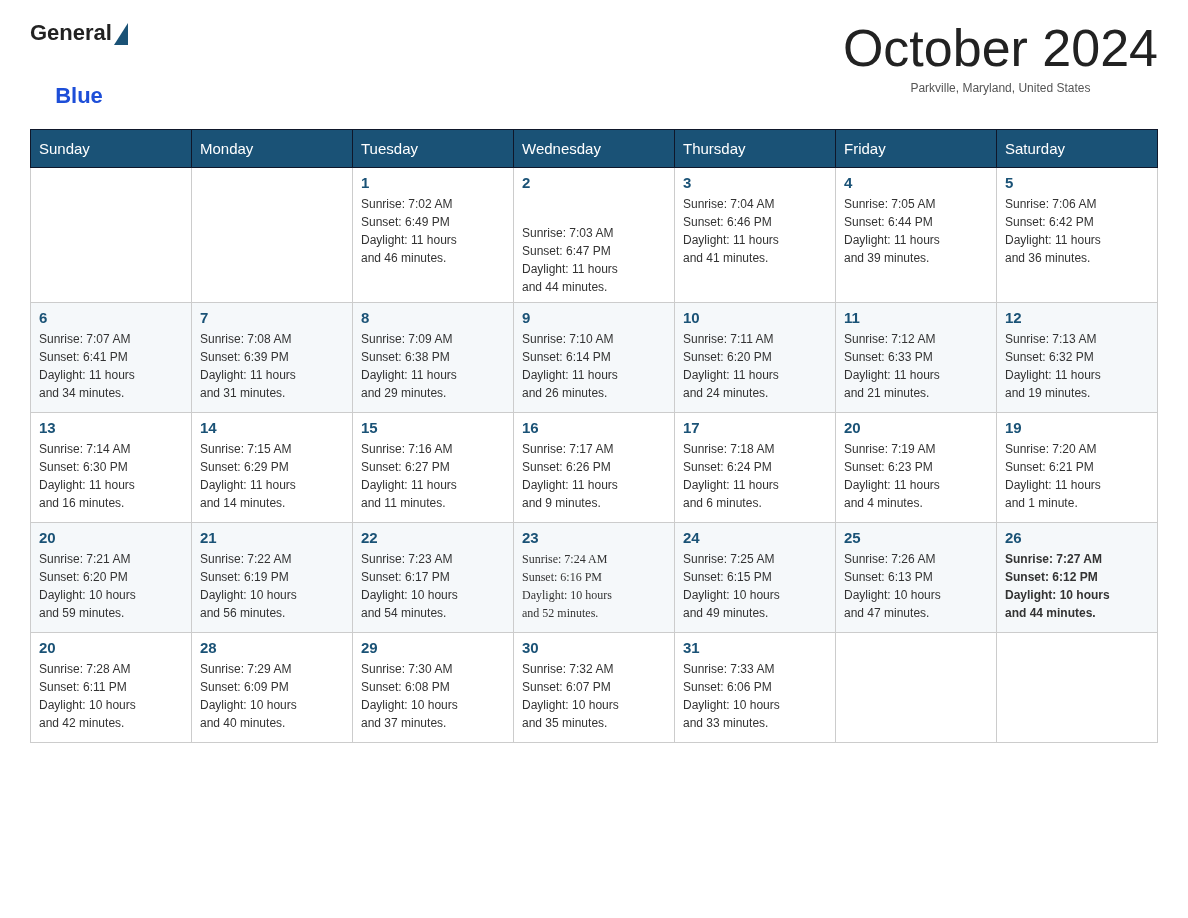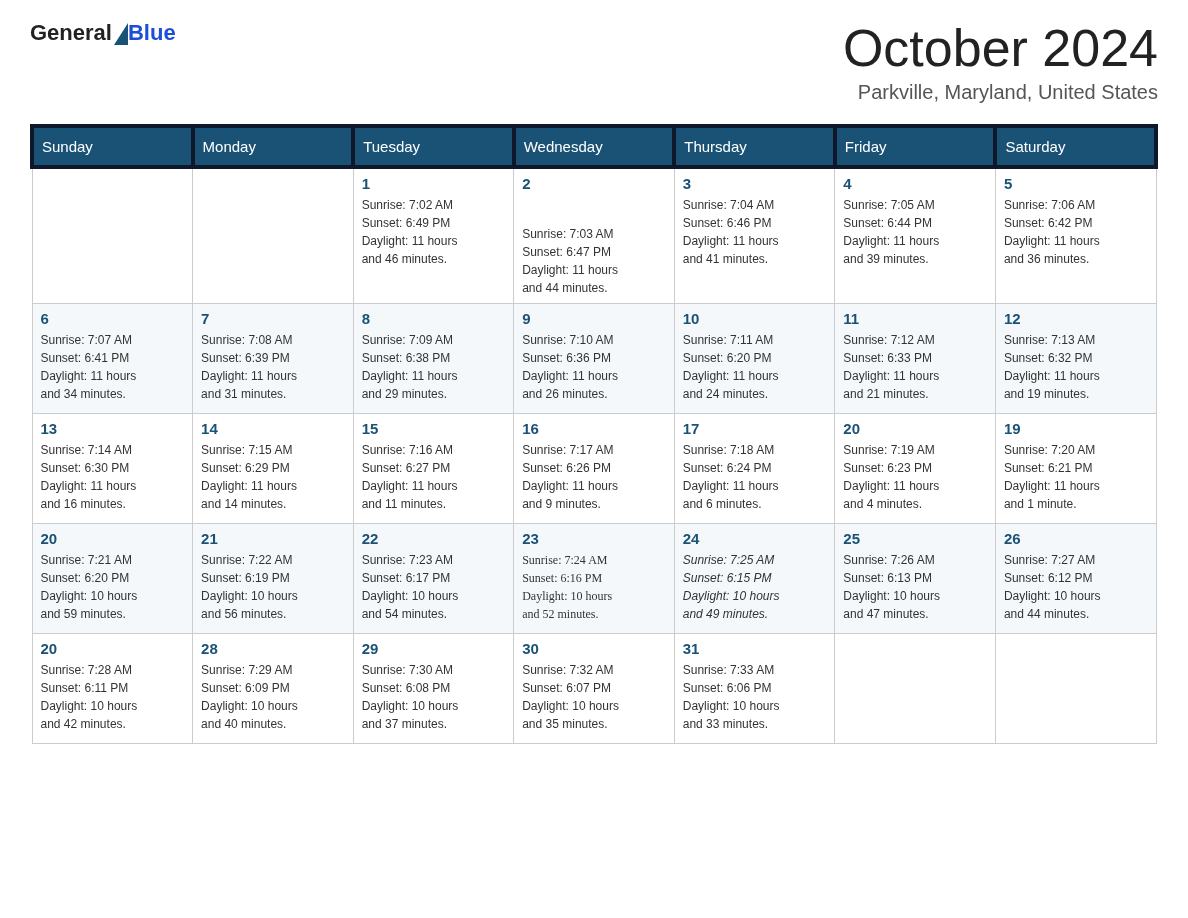--- a/index.html
+++ b/index.html
@@ -10,22 +10,23 @@
       color: #222;
     }
     .header {
       display: flex;
       justify-content: space-between;
       align-items: flex-start;
       margin-bottom: 20px;
     }
     .logo {
       display: flex;
-      flex-direction: row;
-      align-items: flex-end;
+      flex-direction: column;
+      align-items: center;
+      gap: 39px;
     }
     .logo-top {
       display: flex;
       align-items: center;
     }
     .logo-general {
       font-size: 22px;
       font-weight: bold;
       color: #222;
     }
@@ -46,37 +47,38 @@
     .title-block {
       text-align: right;
     }
     .month-title {
       font-size: 52px;
       font-weight: normal;
       color: #222;
       line-height: 1.1;
     }
     .location {
-      font-size: 20px;
+      font-size: 12px;
       color: #555;
       margin-top: 4px;
+      text-align: center;
     }
     table {
       width: 100%;
       border-collapse: collapse;
       table-layout: fixed;
     }
     thead tr th {
       background-color: #1a5276;
       color: #fff;
       padding: 10px 8px;
       font-size: 15px;
       font-weight: normal;
       text-align: left;
-      border: 4px solid #0f172a;
+      border: 1px solid #0f172a;
     }
     tbody tr td {
       border: 1px solid #ccc;
       vertical-align: top;
       padding: 6px 8px;
       min-height: 90px;
       height: 110px;
     }
     .day-number {
       font-size: 15px;
@@ -186,21 +188,21 @@
         <td>
           <div class="day-number">8</div>
           <div class="day-info" style="white-space: pre-line;">Sunrise: 7:09 AM
 Sunset: 6:38 PM
 Daylight: 11 hours
 and 29 minutes.</div>
         </td>
         <td>
           <div class="day-number">9</div>
           <div class="day-info" style="white-space: pre-line;">Sunrise: 7:10 AM
-Sunset: 6:36 PM
+Sunset: 6:14 PM
 Daylight: 11 hours
 and 26 minutes.</div>
         </td>
         <td>
           <div class="day-number">10</div>
           <div class="day-info" style="white-space: pre-line;">Sunrise: 7:11 AM
 Sunset: 6:20 PM
 Daylight: 11 hours
 and 24 minutes.</div>
         </td>
@@ -294,35 +296,35 @@
         </td>
         <td>
           <div class="day-number">23</div>
           <div class="day-info" style="white-space: pre-line; font-family: Liberation Serif, serif;">Sunrise: 7:24 AM
 Sunset: 6:16 PM
 Daylight: 10 hours
 and 52 minutes.</div>
         </td>
         <td>
           <div class="day-number">24</div>
-          <div class="day-info" style="white-space: pre-line; font-style: italic;">Sunrise: 7:25 AM
+          <div class="day-info" style="white-space: pre-line;">Sunrise: 7:25 AM
 Sunset: 6:15 PM
 Daylight: 10 hours
 and 49 minutes.</div>
         </td>
         <td>
           <div class="day-number">25</div>
           <div class="day-info" style="white-space: pre-line;">Sunrise: 7:26 AM
 Sunset: 6:13 PM
 Daylight: 10 hours
 and 47 minutes.</div>
         </td>
         <td>
           <div class="day-number">26</div>
-          <div class="day-info" style="white-space: pre-line;">Sunrise: 7:27 AM
+          <div class="day-info" style="white-space: pre-line; font-weight: bold;">Sunrise: 7:27 AM
 Sunset: 6:12 PM
 Daylight: 10 hours
 and 44 minutes.</div>
         </td>
       </tr>
       <tr>
         <td>
           <div class="day-number">20</div>
           <div class="day-info" style="white-space: pre-line;">Sunrise: 7:28 AM
 Sunset: 6:11 PM

